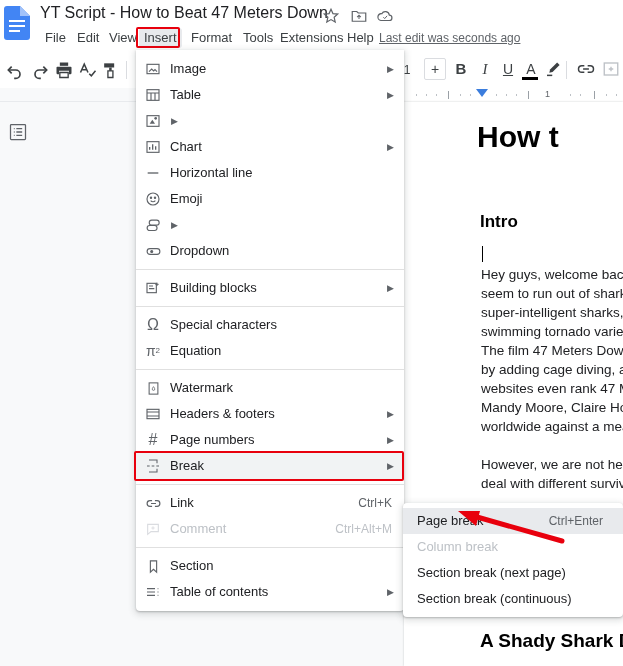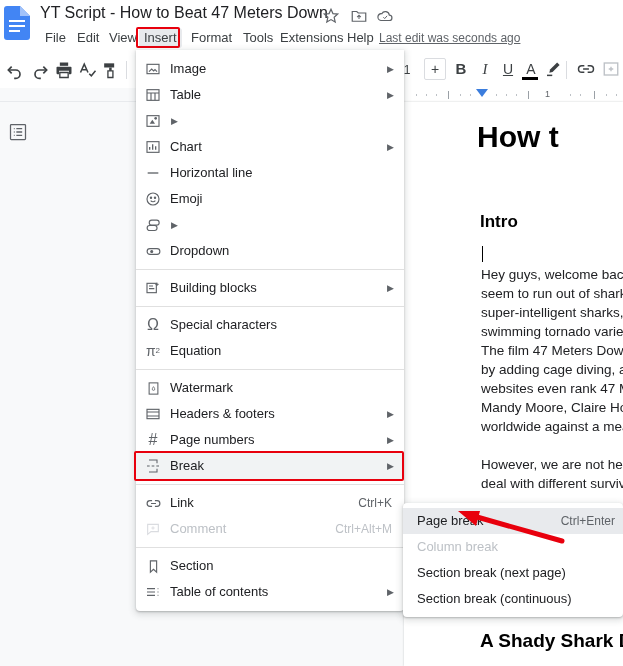--- a/index.html
+++ b/index.html
@@ -176,21 +176,21 @@
     box-shadow:0 2px 6px 2px rgba(60,64,67,.15), 0 1px 2px rgba(60,64,67,.3);
     border-radius:4px; padding:5px 0; z-index:50;
   }
   .smi {
     height:26px; line-height:26px; display:flex; align-items:center;
     font-size:13px; color:#202124; cursor:pointer; padding-left:14px;
   }
   .smi.selected { background:#e8eaed; }
   .smi.disabled { color:#bdc1c6; cursor:default; }
   .smi .smi-label { flex:1; white-space:nowrap; }
-  .smi .smi-accel { color:#5f6368; font-size:12px; padding-right:8px; }
+  .smi .smi-accel { color:#5f6368; font-size:12px; padding-right:20px; }
 
   
   #red-arrow { position:absolute; left:440px; top:505px; width:130px; height:45px; z-index:60; pointer-events:none; }
 
   svg { display:block; }
 </style>
 </head>
 <body>
 
 <div id="titlebar">

